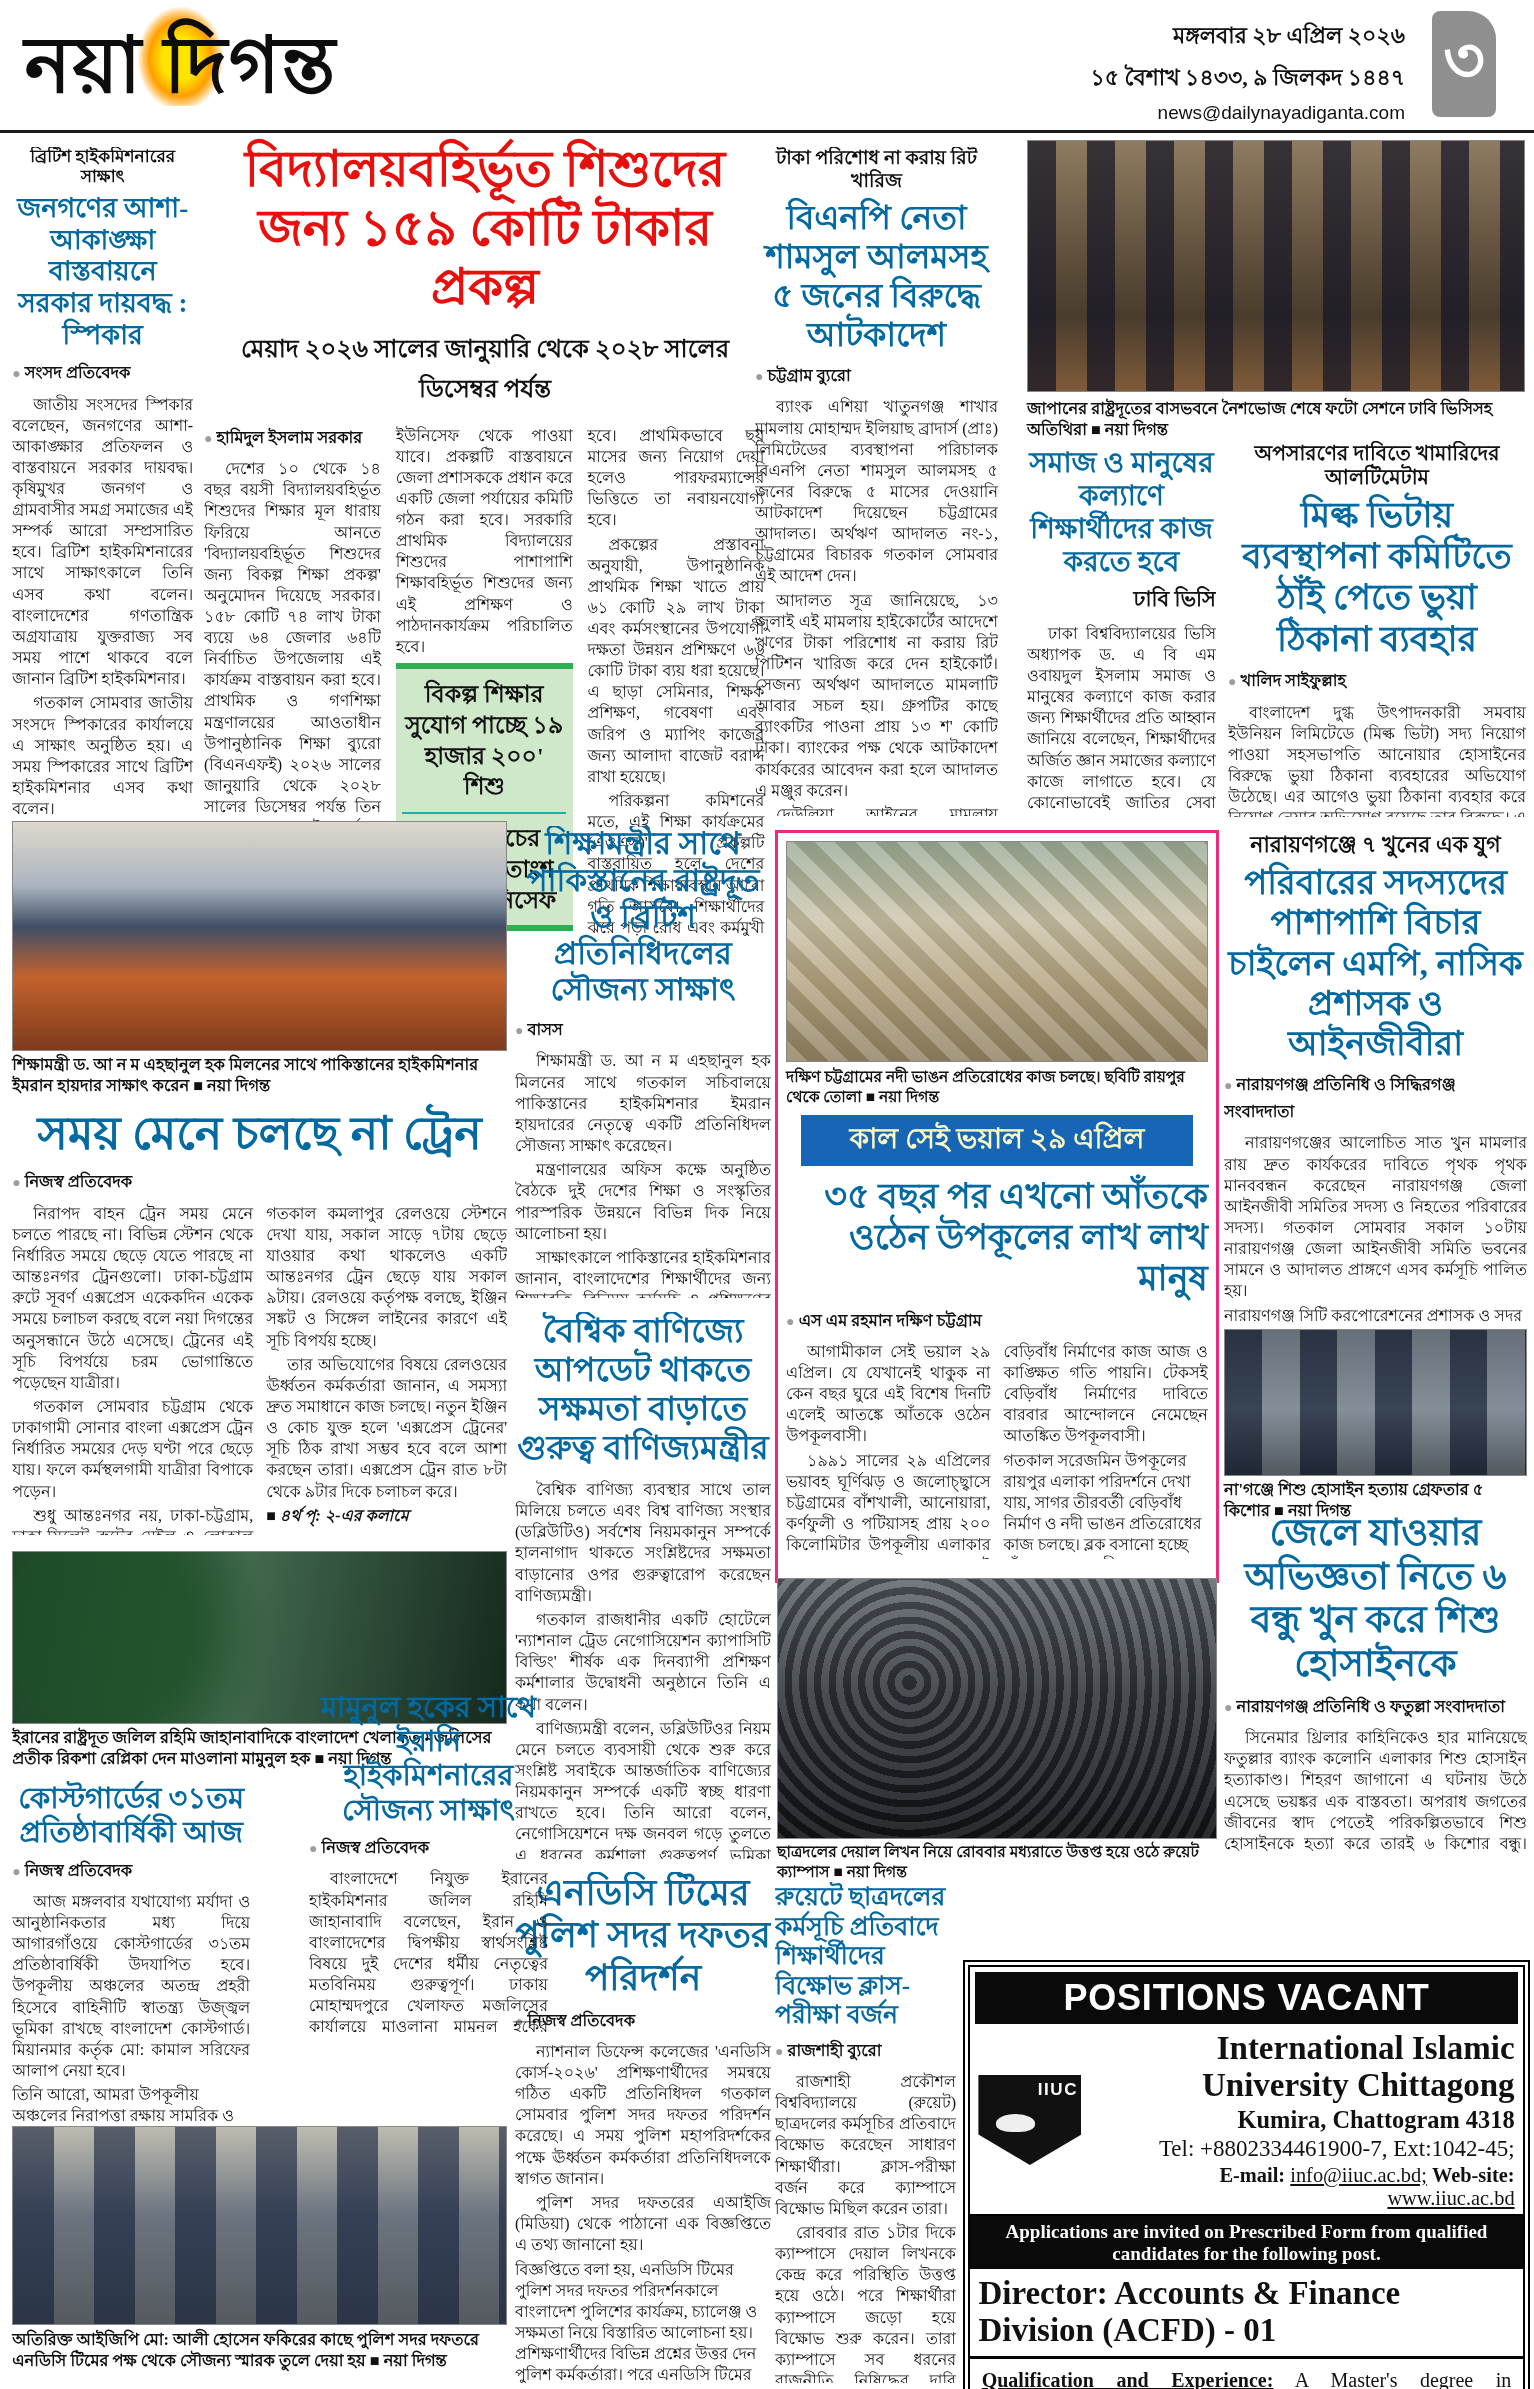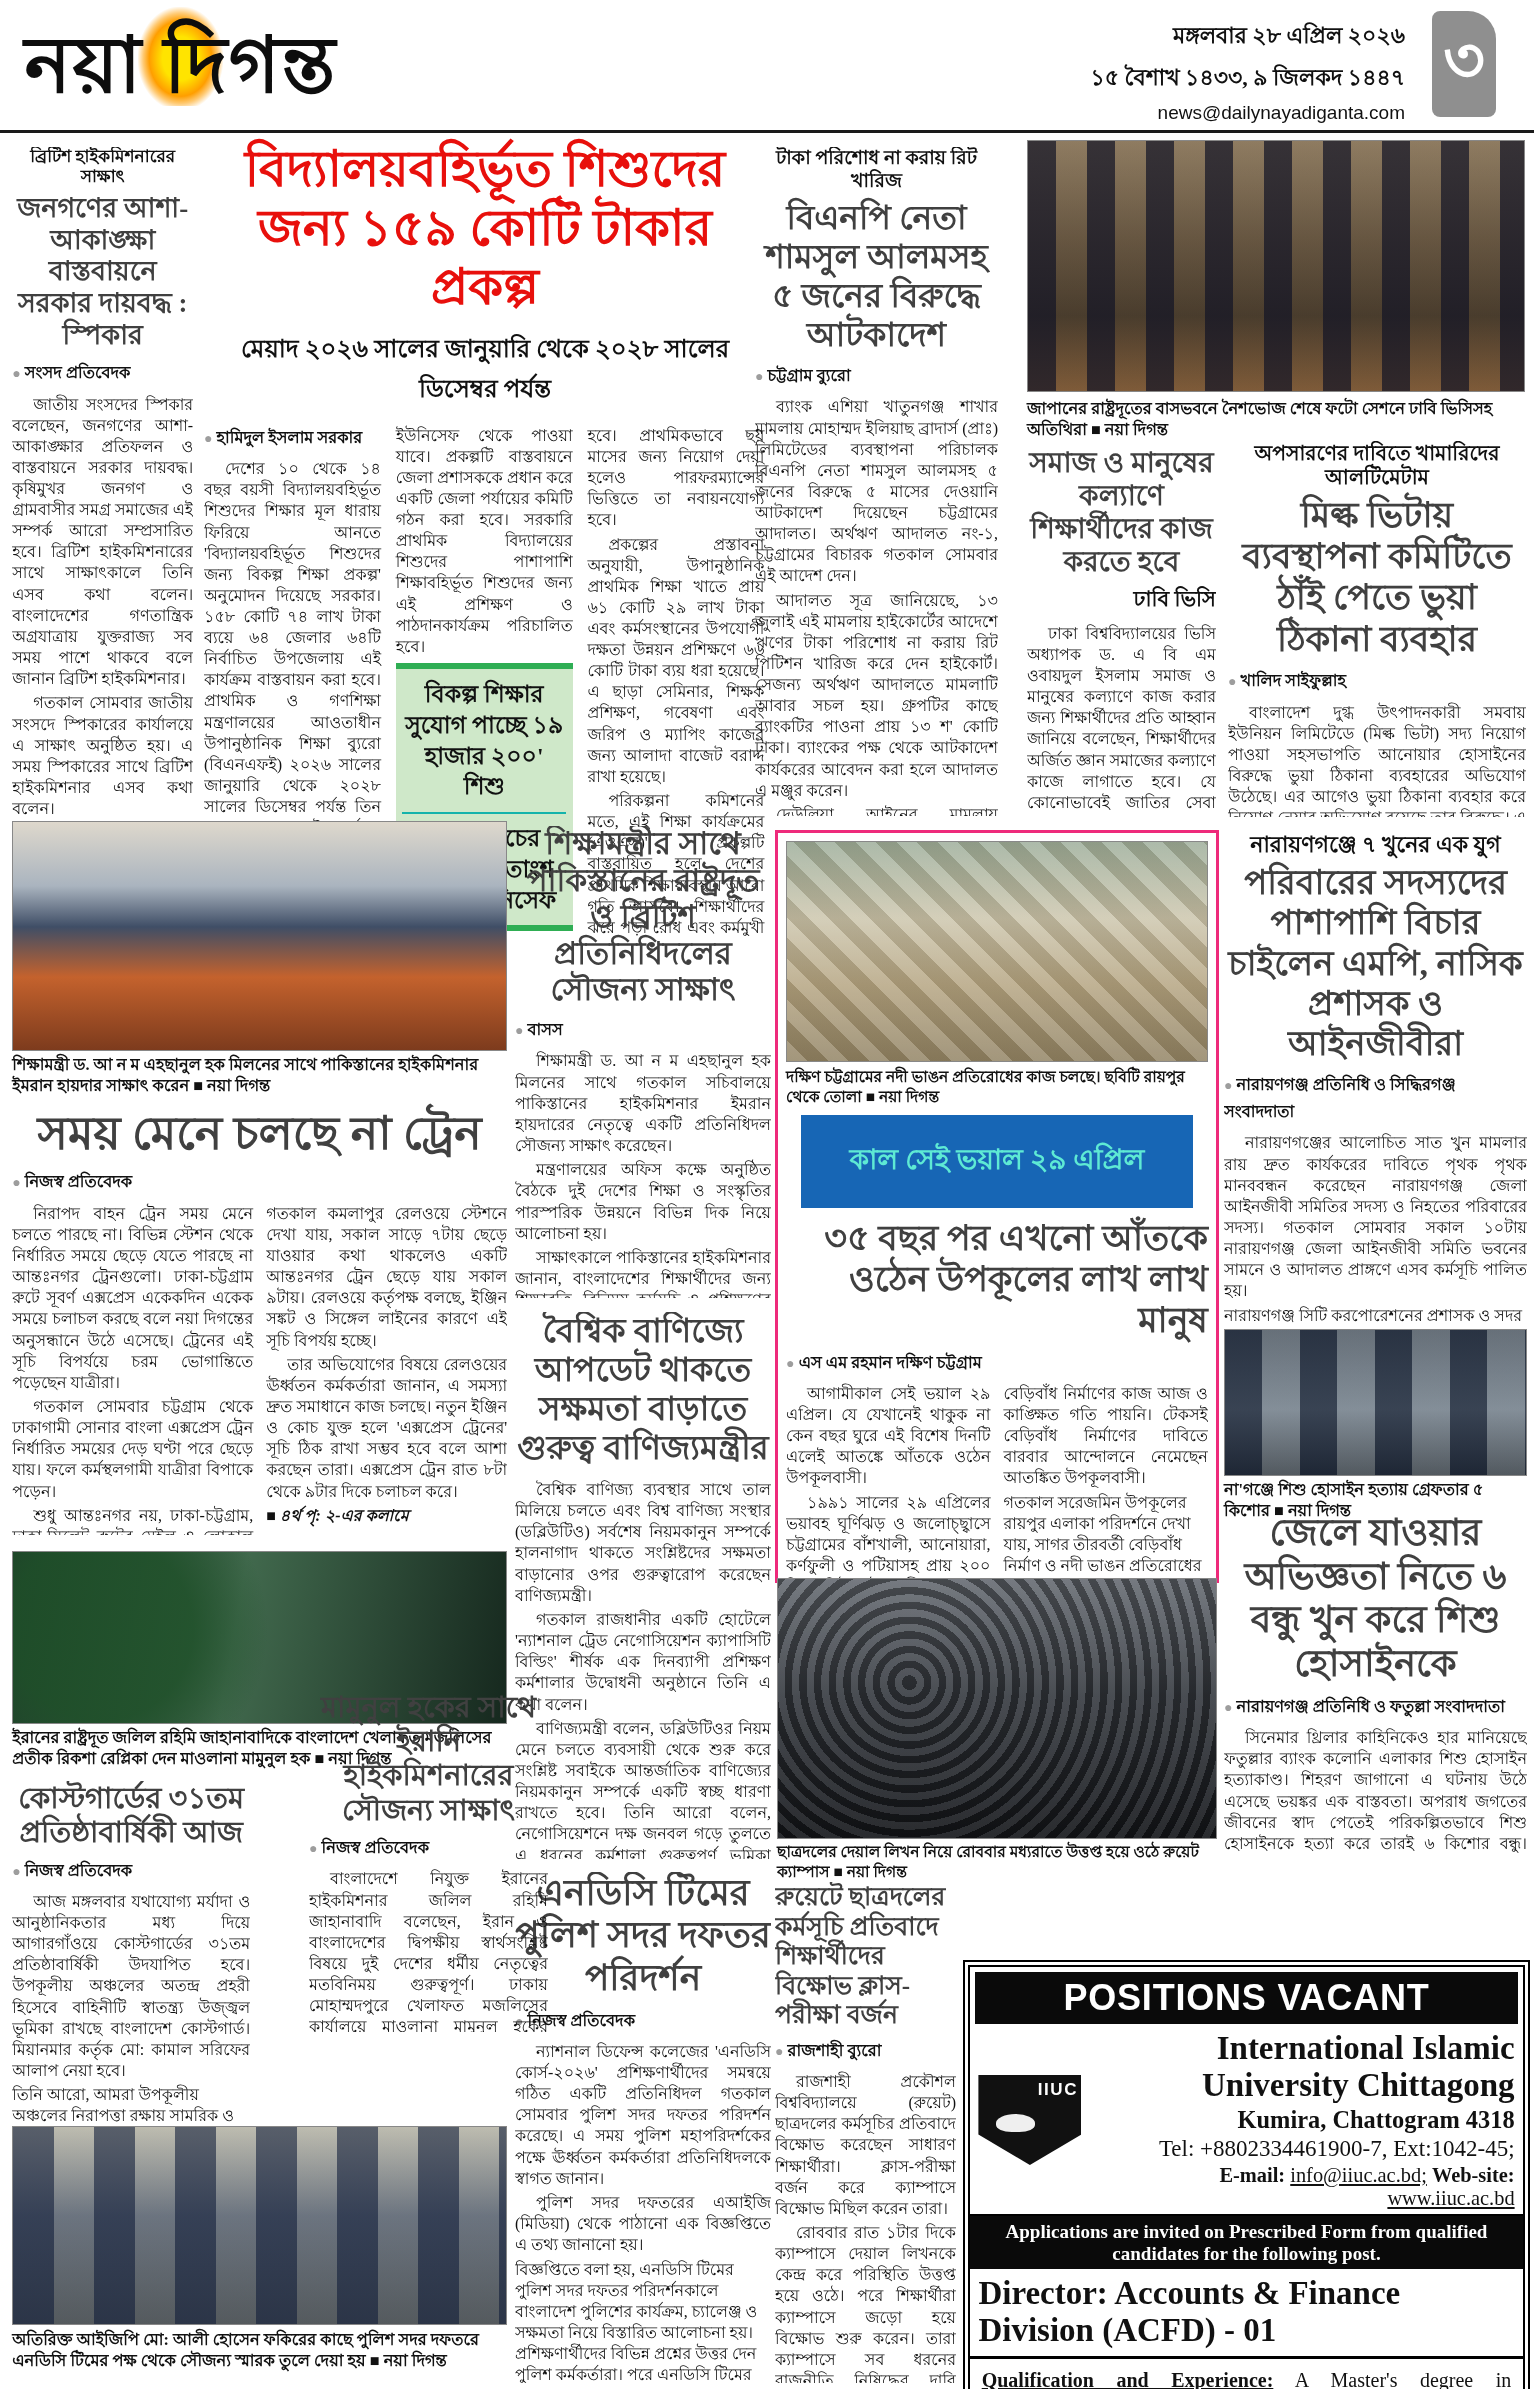--- a/index.html
+++ b/index.html
@@ -12,21 +12,21 @@
   .logo-sun{left:138px;top:6.5px;width:85px;height:99px;z-index:1;
     background:radial-gradient(ellipse at 50% 52%, #ffe400 0 30%, #ff9e00 52%, rgba(255,158,0,.55) 62%, rgba(255,158,0,0) 72%);}
   .dateblock{right:130px;top:18px;width:374px;text-align:right;font-weight:bold;}
   .dateblock .d1{font-size:22px;}
   .dateblock .d2{font-size:22px;margin-top:4.9px;}
   .dateblock .d3{font-size:19px;font-weight:normal;font-family:"Liberation Sans",sans-serif;margin-top:4.9px;}
   .pagebadge{right:39px;top:11.4px;width:64px;height:106px;background:#8f8f8f;border-radius:8.1px 28px 8.1px 8.1px;
     color:#fff;font-size:64px;font-weight:bold;display:flex;align-items:center;justify-content:center;}
   
   .kicker{font-weight:bold;text-align:center;font-size:19px;line-height:1.2;}
-  .hl{font-weight:bold;text-align:center;line-height:1.18;color:#404040;}
+  .hl{font-weight:bold;text-align:center;line-height:1.18;color:#0369a1;}
   .byline{font-weight:bold;font-size:16.3px;margin:8.1px 0 6.5px 0;}
   .dot{color:#9d9d9d;font-size:14px;}
   .body p{margin:0 0 3.3px 0;text-indent:21px;text-align:justify;font-size:16px;line-height:1.32;}
   .body p.noind{text-indent:0;}
   .jump{font-weight:bold;font-style:italic;}
   .cap{font-weight:bold;font-size:16.3px;line-height:1.28;}
   .clip{overflow:hidden;}
   
   .ph{box-sizing:border-box;border:0.8px solid #888;}
   .ph-dinner{background:
@@ -52,22 +52,22 @@
   
   .lead-hl{font-size:50px;color:#e8100c;}
   .lead-deck{font-size:24.4px;font-weight:bold;text-align:center;margin-top:13px;}
   .lead-cols{display:flex;gap:14.7px;}
   .lead-col{width:177px;}
   .greenbox{border-top:6.5px solid #2fae54;border-bottom:6.5px solid #2fae54;background:#cfe8c9;
     padding:9.8px 6.5px;margin:6.5px 0;text-align:center;font-weight:bold;font-size:23.6px;line-height:1.3;}
   .greenbox .g2{border-top:2.4px solid #14b3ab;margin-top:9.8px;padding-top:9.8px;}
   
   .pinkbox{border:3.3px solid #ee2a7b;box-sizing:border-box;padding:8.1px;background:#fff;margin-top:12px;}
-  .bluebanner{background:#1766b5;color:#5eead4;font-weight:bold;font-size:28px;text-align:center;
-    padding:23px 0;margin:8.1px 14.7px 9.8px 14.7px;}
+  .bluebanner{background:#1766b5;color:#fef9c3;font-weight:bold;font-size:28px;text-align:center;
+    padding:2px 0;margin:8.1px 14.7px 9.8px 14.7px;}
   .twocol{display:flex;gap:13px;}
   .twocol>div{flex:1;}
   
   .ad{border:2.4px solid #000;box-sizing:border-box;padding:3.3px;background:#fff;font-family:"Liberation Serif",serif;}
   .ad-inner{border:2.4px solid #000;height:100%;box-sizing:border-box;}
   .ad-banner{background:#0a0a0a;color:#fff;text-align:center;font-weight:bold;font-size:36px;
     font-family:"Liberation Sans",sans-serif;letter-spacing:0.8px;padding:4.9px 0;margin:4.9px;}
   .ad-head{display:flex;align-items:center;padding:1.6px 8.1px 4.9px 8.1px;border-bottom:2.4px solid #000;}
   .ad-shield{width:75px;height:90px;background:#111;clip-path:polygon(0 0,100% 0,100% 66%,50% 100%,0 66%);
     position:relative;flex:0 0 auto;margin-right:11.4px;padding-left:28px;}

